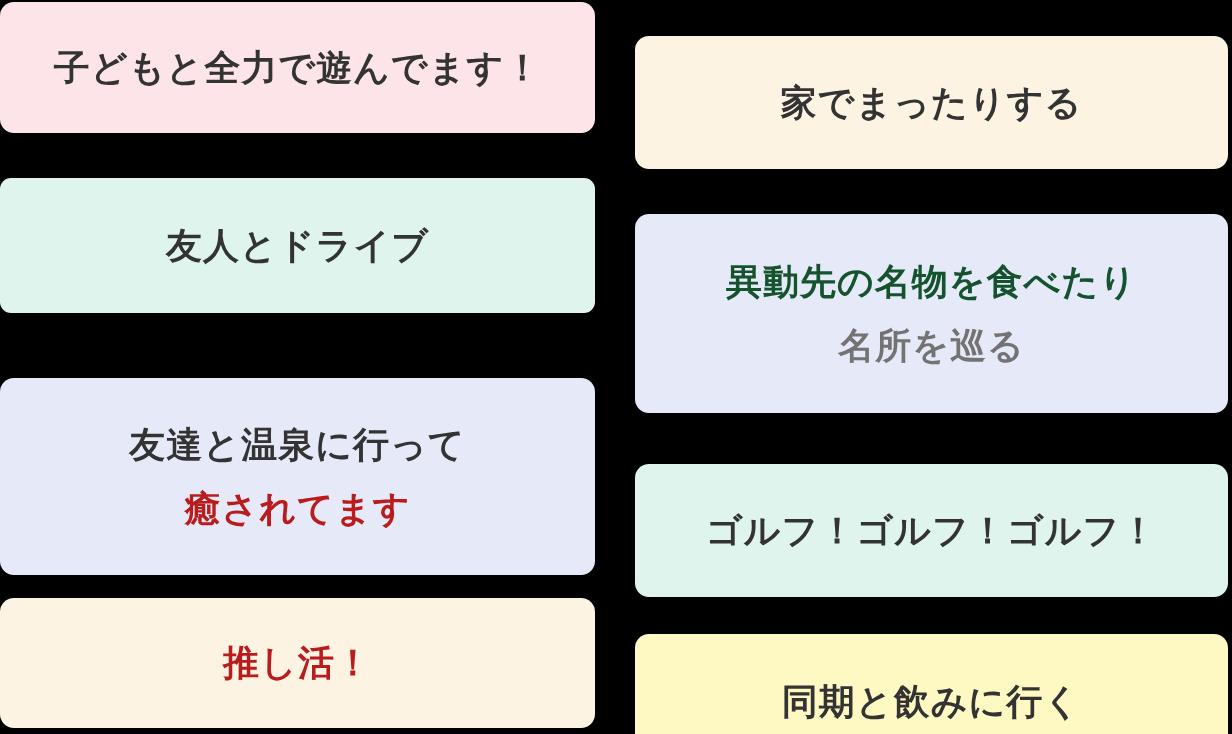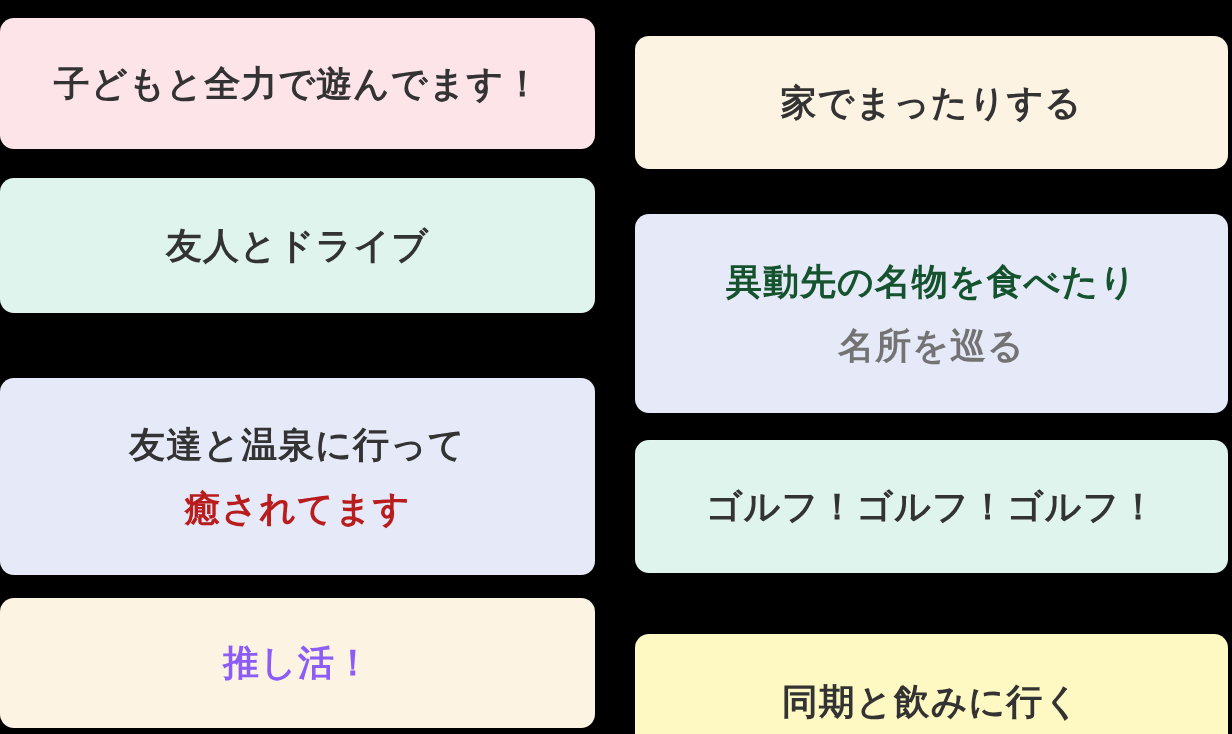--- a/index.html
+++ b/index.html
@@ -24,28 +24,28 @@
     text-align: center;
     font-size: 36px;
     font-weight: 700;
     color: #333333;
     line-height: 64px;
     letter-spacing: 1px;
   }
   .col-left  { left: 0;     width: 595px; }
   .col-right { left: 635px; width: 593px; margin-top: 36px; }
 
-  .l1 { top: 2px;   height: 131px; margin-top: 16px; }
-  .l2 { top: 178px; height: 135px; }
+  .l1 { top: 2px;   height: 131px; }
+  .l2 { top: 178px; height: 135px; border-radius: 11px; }
   .l3 { top: 350px; height: 197px; margin-top: 28px; }
   .l4 { top: 598px; height: 130px; }
 
   .r1 { top: 0;     height: 133px; }
   .r2 { top: 178px; height: 199px; }
-  .r3 { top: 404px; height: 133px; }
+  .r3 { top: 428px; height: 133px; }
   .r4 { top: 598px; height: 136px; }
 
   .line { display: block; }
 </style>
 </head>
 <body>
 
 <div class="canvas" style="background-color: rgb(0, 0, 0);">
 
   <div class="card col-left l1" style="background-color: rgb(252, 228, 232);">
@@ -55,21 +55,21 @@
   <div class="card col-left l2" style="background-color: rgb(223, 244, 236);">
     <span class="line" style="color: rgb(51, 51, 51);">友人とドライブ</span>
   </div>
 
   <div class="card col-left l3" style="background-color: rgb(230, 234, 248);">
     <span class="line" style="color: rgb(51, 51, 51);">友達と温泉に行って</span>
     <span class="line" style="color: #b91c1c;">癒されてます</span>
   </div>
 
   <div class="card col-left l4" style="background-color: rgb(252, 243, 227);">
-    <span class="line" style="color: #8b5cf6;">推し活！</span>
+    <span class="line" style="color: #b91c1c;">推し活！</span>
   </div>
 
   <div class="card col-right r1" style="background-color: rgb(252, 243, 227);">
     <span class="line" style="color: rgb(51, 51, 51);">家でまったりする</span>
   </div>
 
   <div class="card col-right r2" style="background-color: rgb(230, 234, 248);">
     <span class="line" style="color: #14532d;">異動先の名物を食べたり</span>
     <span class="line" style="color: #737373;">名所を巡る</span>
   </div>

